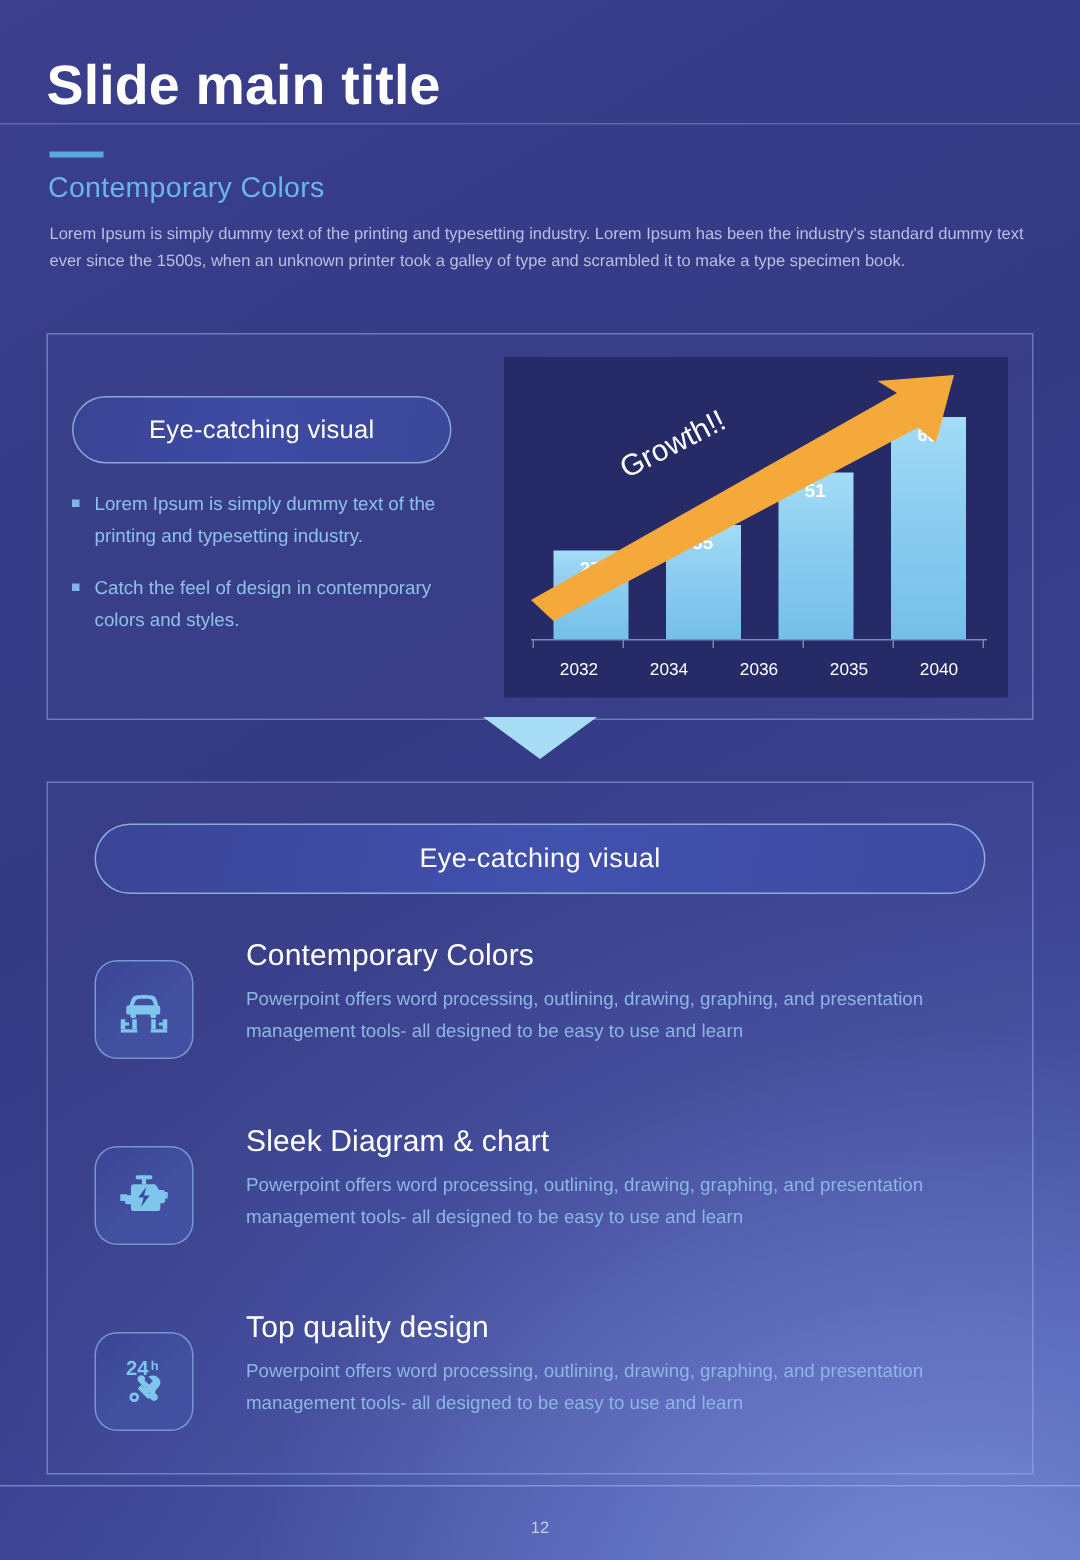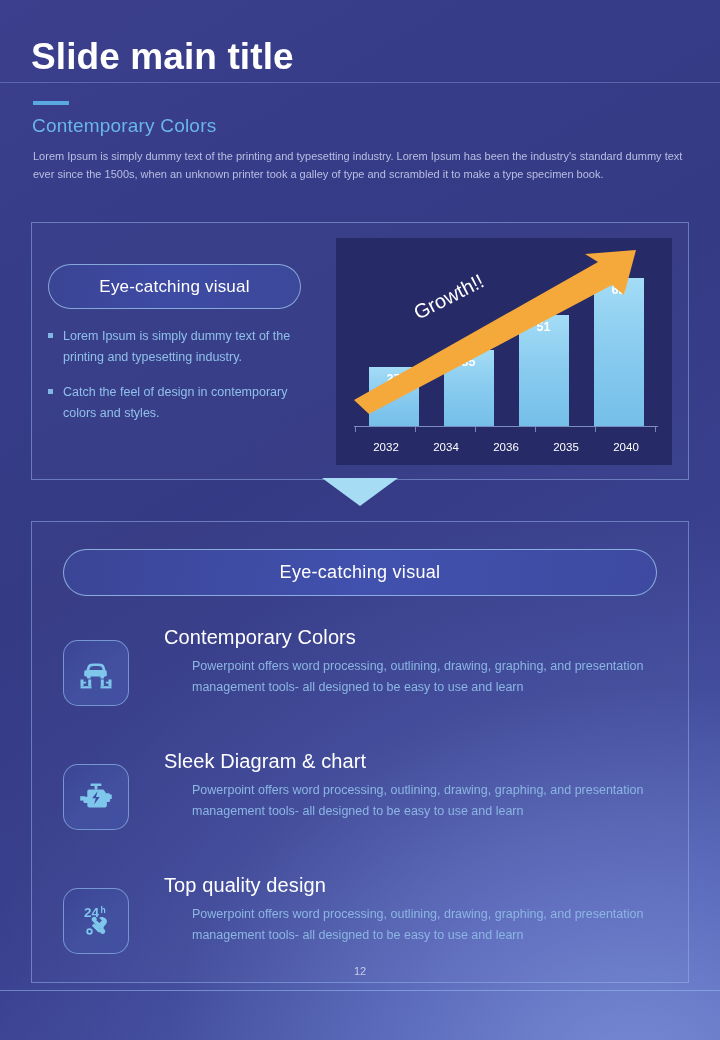--- a/index.html
+++ b/index.html
@@ -270,33 +270,32 @@
     font-size: 20px;
     color: #ffffff;
     line-height: 27px;
     letter-spacing: 0.1px;
   }
   .feature-desc {
     margin-top: 5px;
     font-size: 12.5px;
     line-height: 21px;
     color: #8cb6e3;
-    margin-left: 28px;
   }
 
   
   #footer-rule {
     position: absolute;
     left: 0; top: 990px;
     width: 720px; height: 1px;
     background: rgba(155,190,240,0.55);
   }
   #page-number {
     position: absolute;
-    left: 0; top: 965px;
+    left: 0; top: 1013px;
     width: 720px;
     text-align: center;
     font-size: 11px;
     color: #c6cbe8;
   }
 </style>
 </head>
 <body>
 
 <div id="slide">

